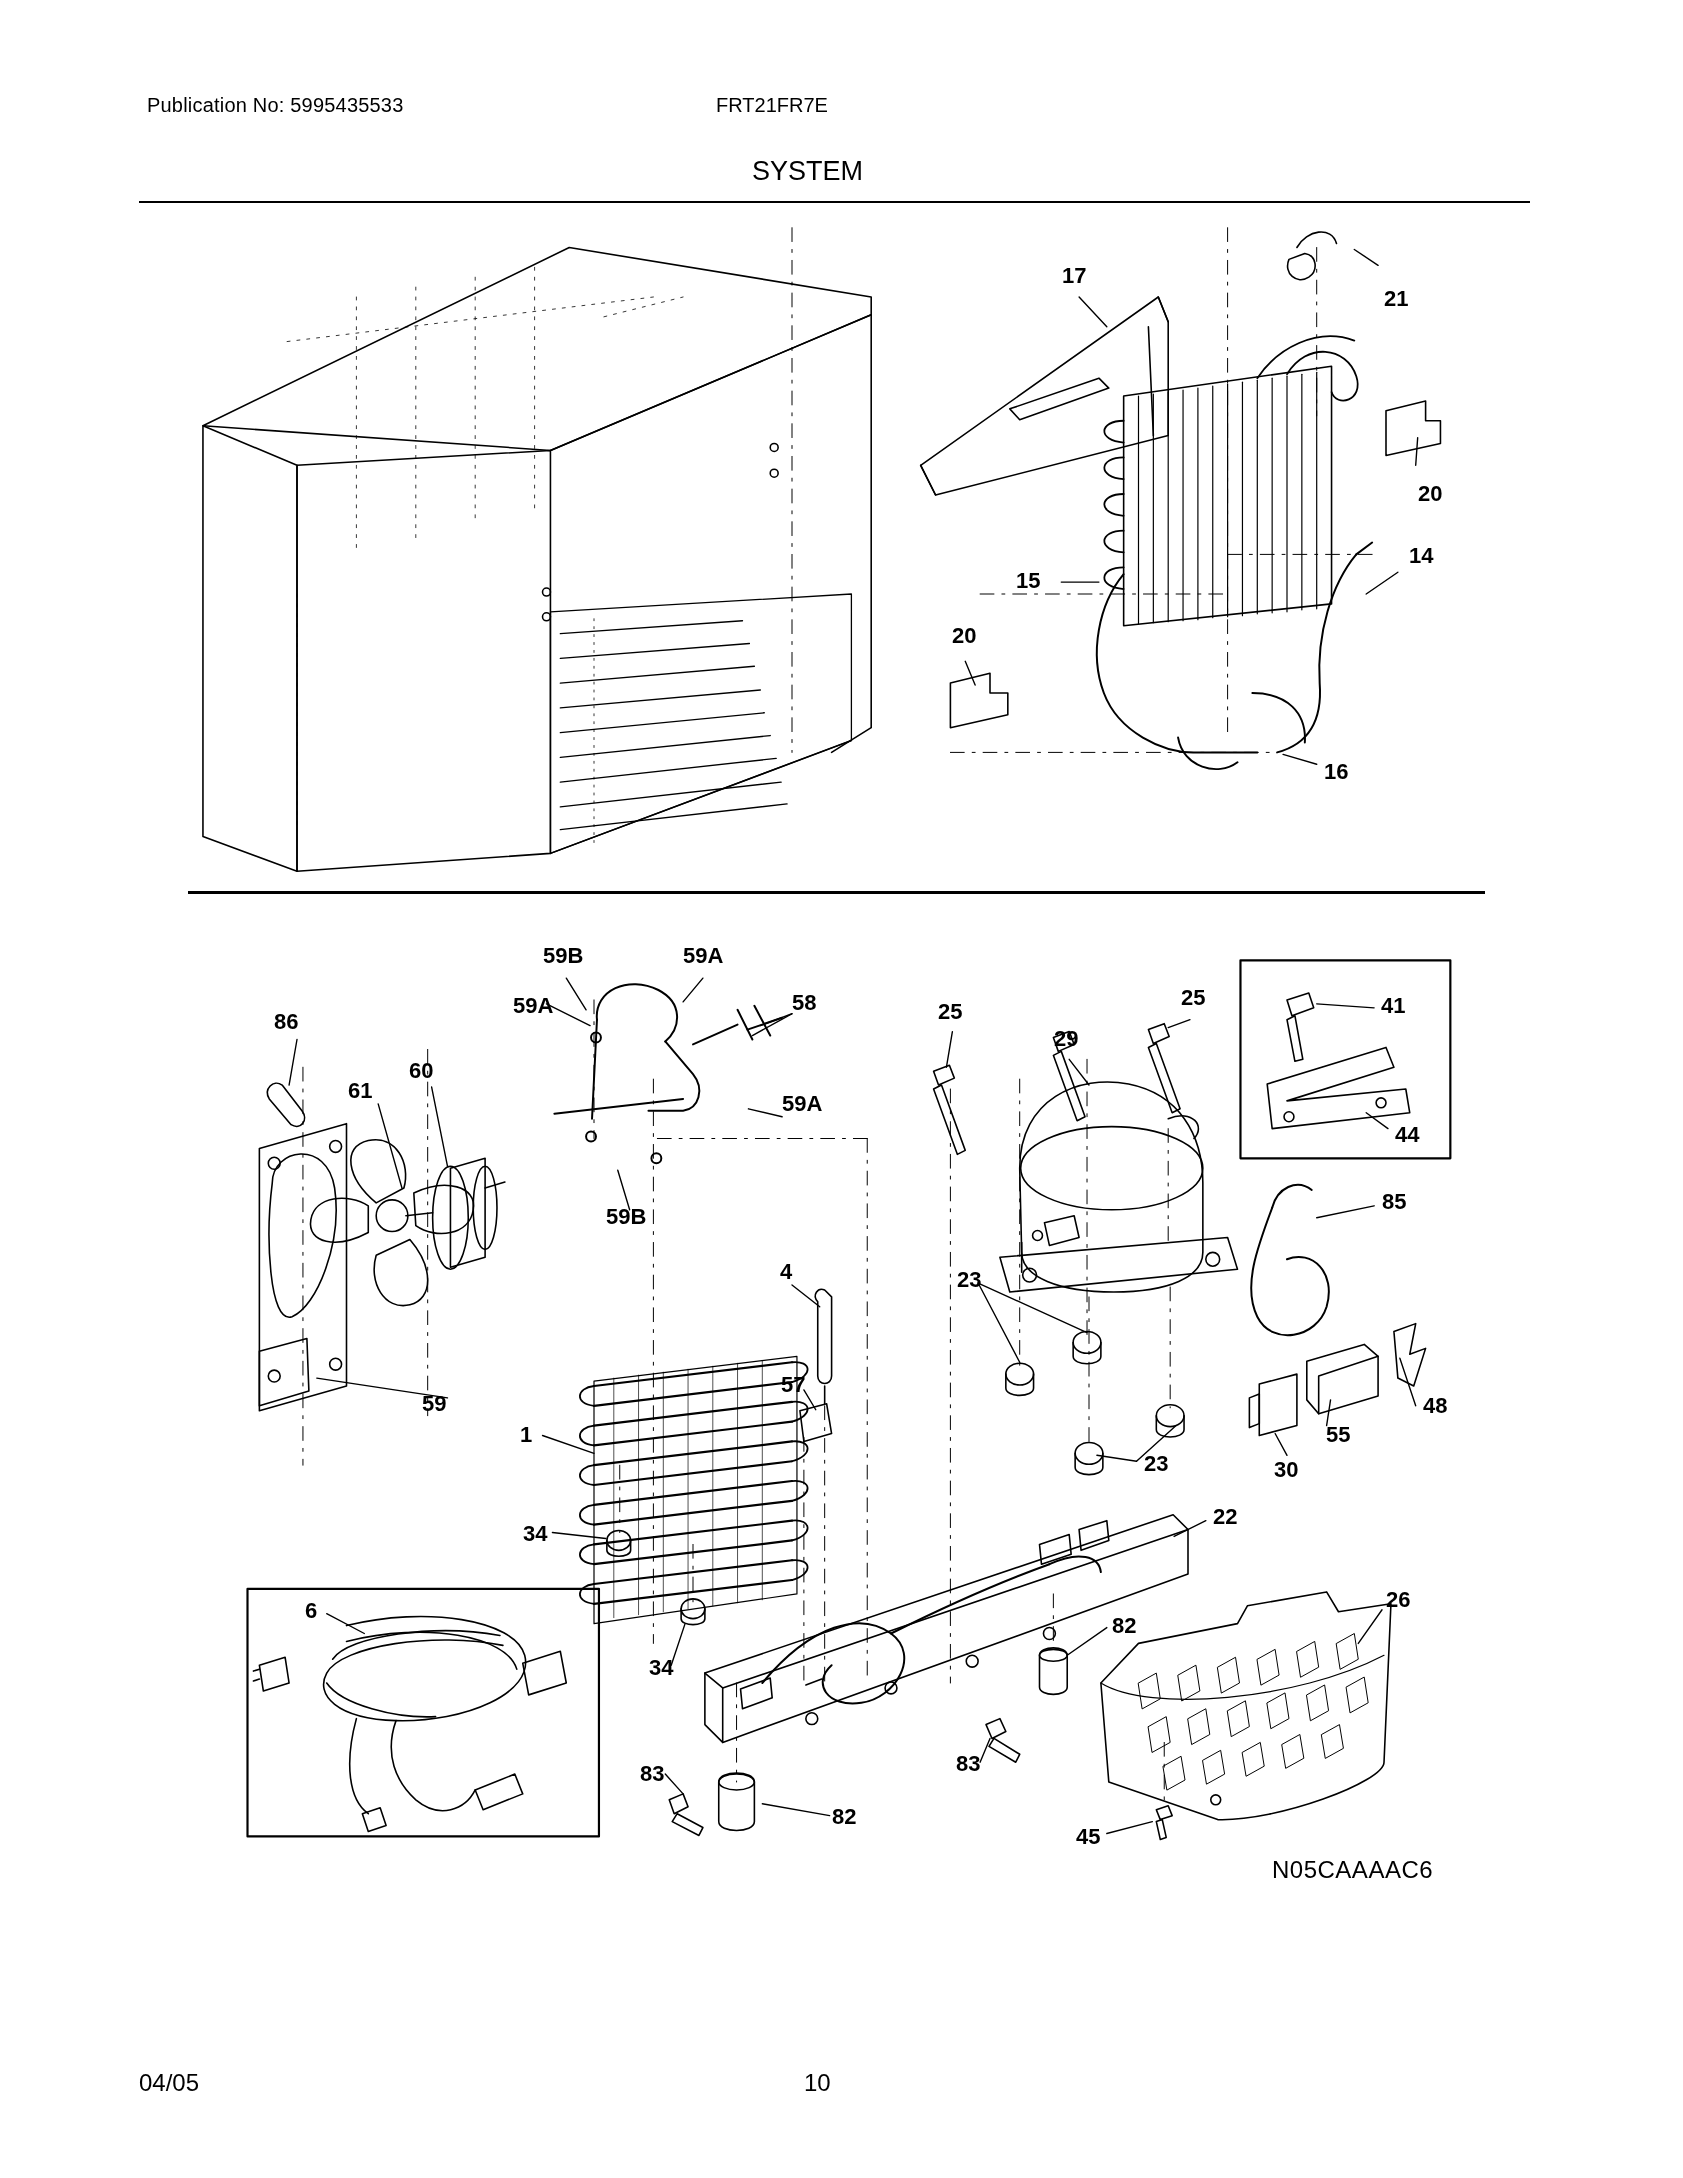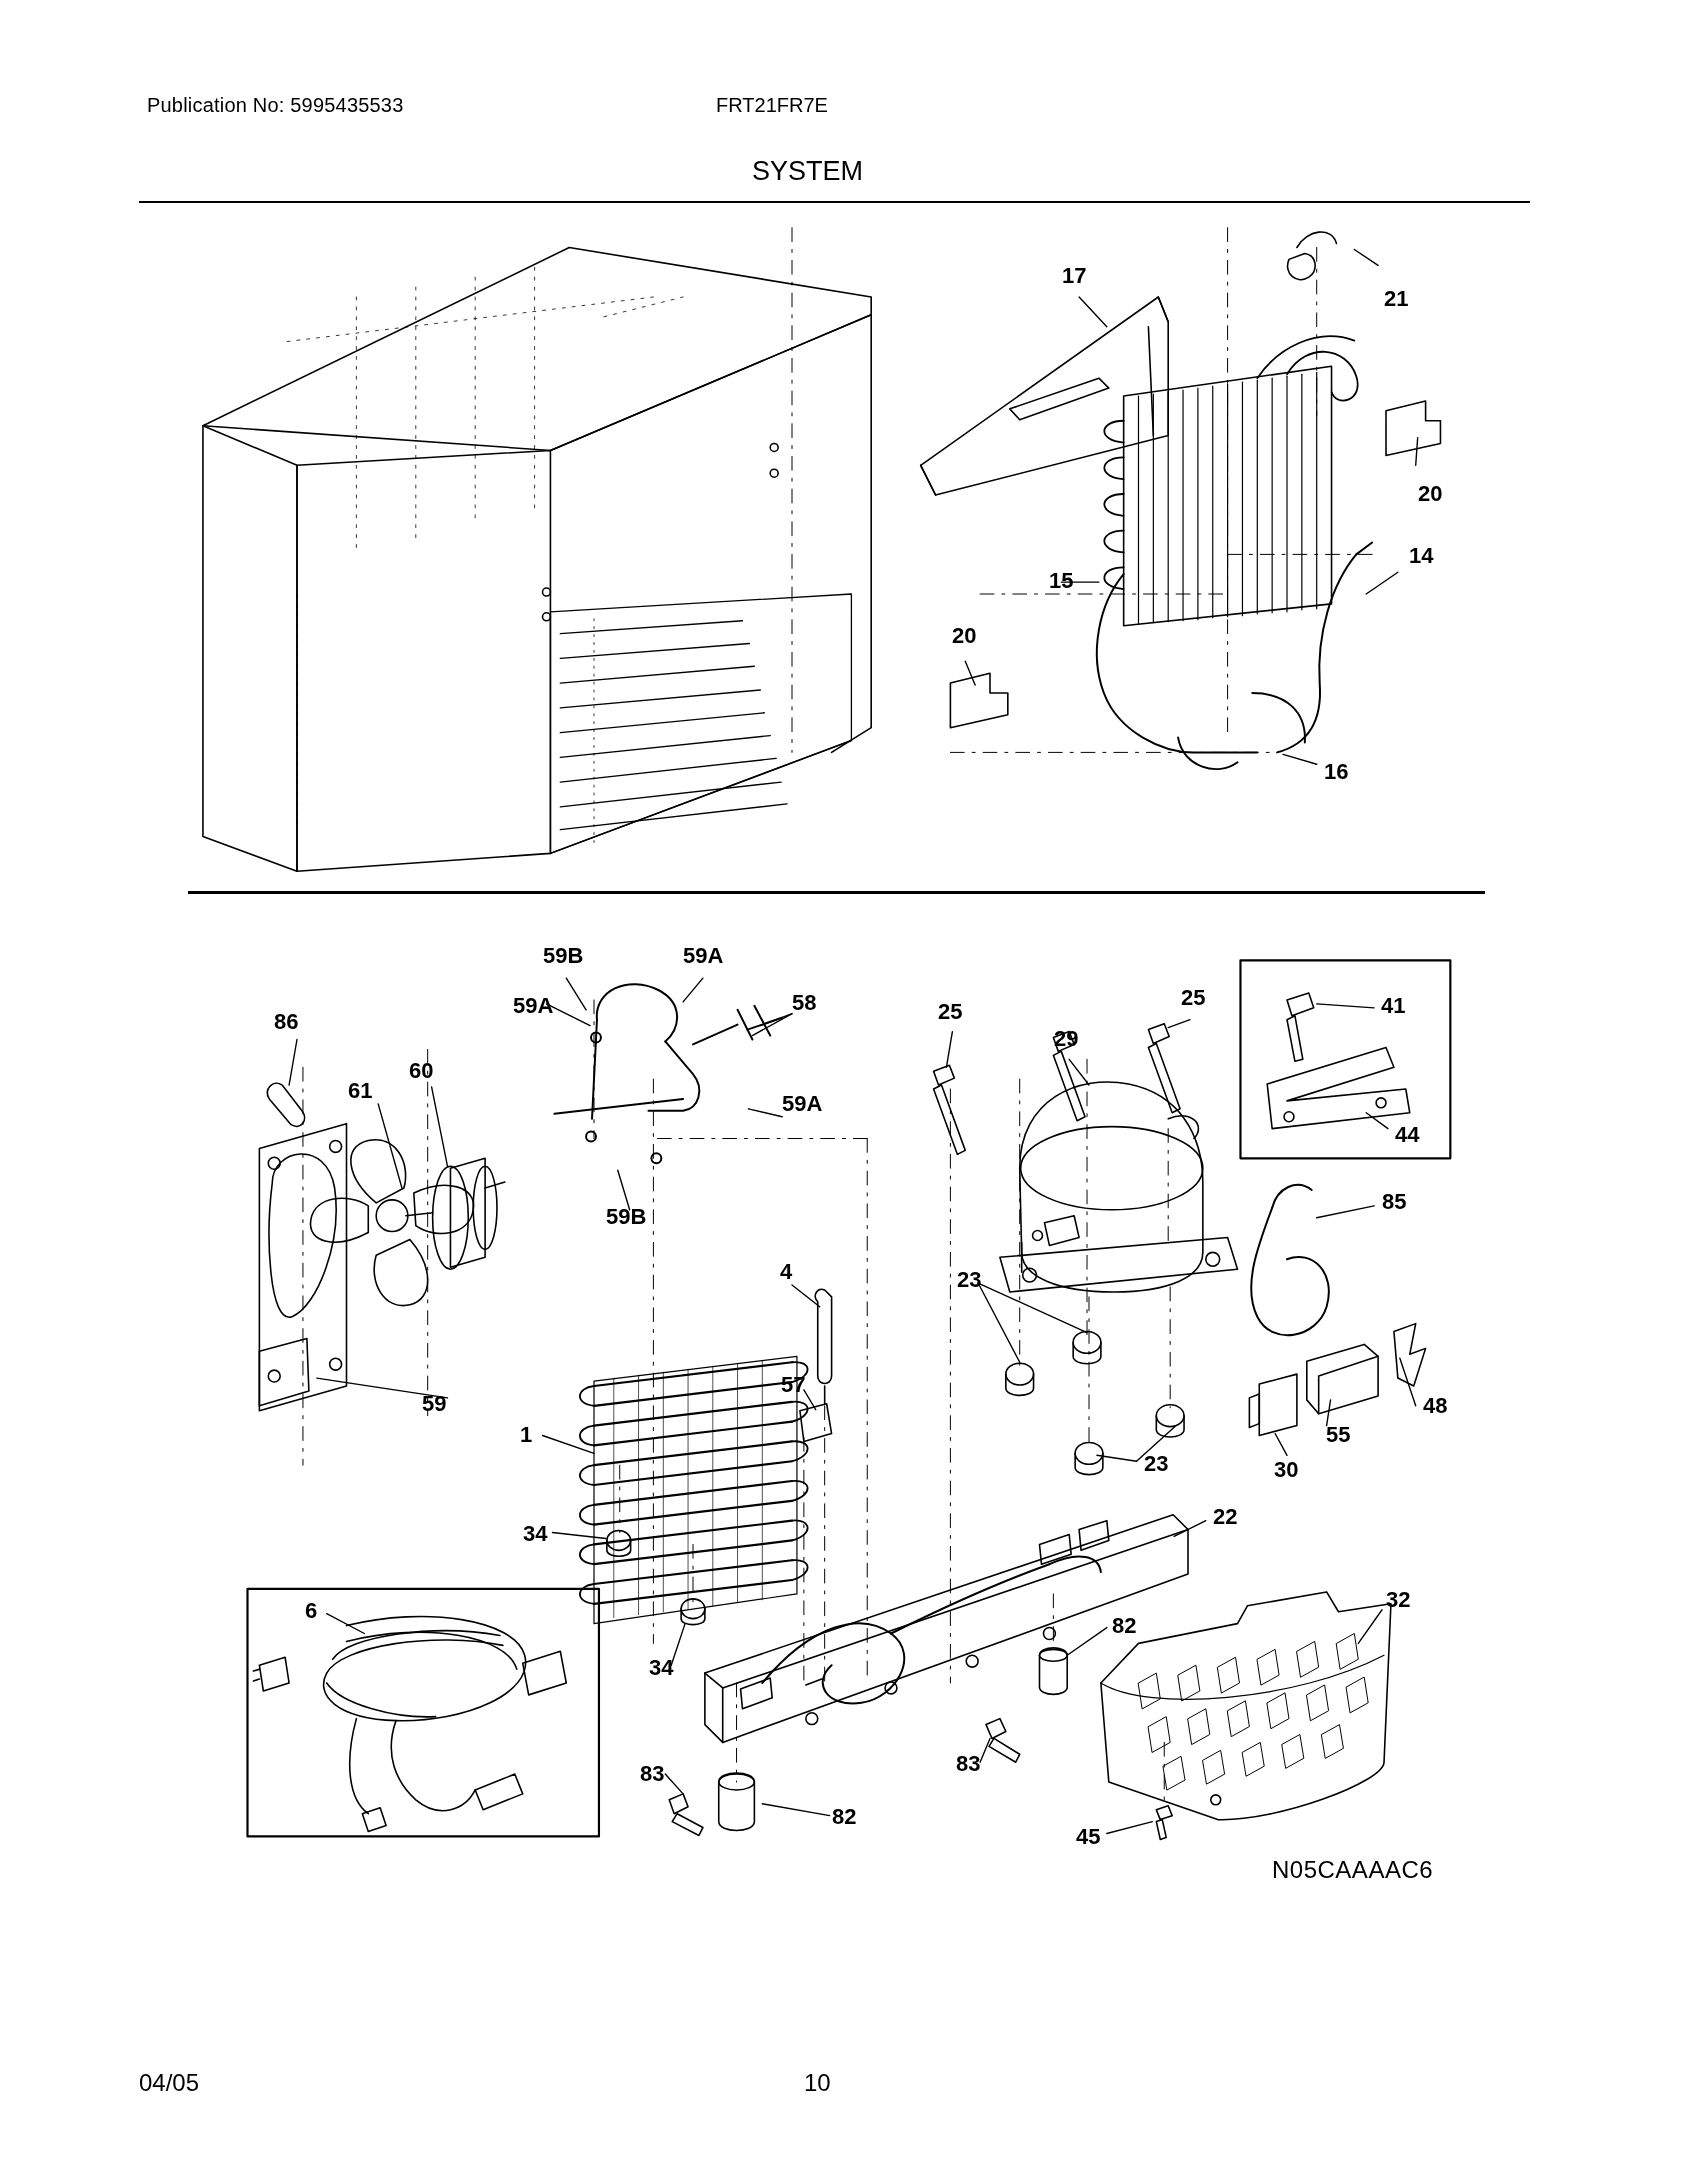--- a/index.html
+++ b/index.html
@@ -564,21 +564,21 @@
         <path d="M990,1780 L1000,1756"></path>
         <path d="M838,1834 L770,1822"></path>
         <path d="M1118,1852 L1164,1840"></path>
       </g>
     </g>
   </svg>
 
   <div class="cal" style="left:1062px;top:263px;">17</div>
   <div class="cal" style="left:1384px;top:286px;">21</div>
   <div class="cal" style="left:1418px;top:481px;">20</div>
-  <div class="cal" style="left:1016px;top:568px;margin-left:33px;">15</div>
+  <div class="cal" style="left:1016px;top:568px;">15</div>
   <div class="cal" style="left:1409px;top:543px;">14</div>
   <div class="cal" style="left:952px;top:623px;">20</div>
   <div class="cal" style="left:1324px;top:759px;">16</div>
 
   <div class="cal" style="left:543px;top:943px;">59B</div>
   <div class="cal" style="left:683px;top:943px;">59A</div>
   <div class="cal" style="left:513px;top:993px;">59A</div>
   <div class="cal" style="left:792px;top:990px;">58</div>
   <div class="cal" style="left:1181px;top:985px;">25</div>
   <div class="cal" style="left:938px;top:999px;">25</div>
@@ -595,21 +595,21 @@
   <div class="cal" style="left:957px;top:1267px;">23</div>
   <div class="cal" style="left:422px;top:1391px;">59</div>
   <div class="cal" style="left:781px;top:1372px;text-align:center;">57</div>
   <div class="cal" style="left:1423px;top:1393px;">48</div>
   <div class="cal" style="left:520px;top:1422px;">1</div>
   <div class="cal" style="left:1326px;top:1422px;">55</div>
   <div class="cal" style="left:1144px;top:1451px;">23</div>
   <div class="cal" style="left:1274px;top:1457px;">30</div>
   <div class="cal" style="left:523px;top:1521px;">34</div>
   <div class="cal" style="left:1213px;top:1504px;">22</div>
-  <div class="cal" style="left:1386px;top:1587px;">32</div>
+  <div class="cal" style="left:1386px;top:1587px;">26</div>
   <div class="cal" style="left:305px;top:1598px;">6</div>
   <div class="cal" style="left:1112px;top:1613px;">82</div>
   <div class="cal" style="left:649px;top:1655px;">34</div>
   <div class="cal" style="left:640px;top:1761px;">83</div>
   <div class="cal" style="left:956px;top:1751px;">83</div>
   <div class="cal" style="left:832px;top:1804px;">82</div>
   <div class="cal" style="left:1076px;top:1824px;text-align:right;">45</div>
 
 </div>
 

